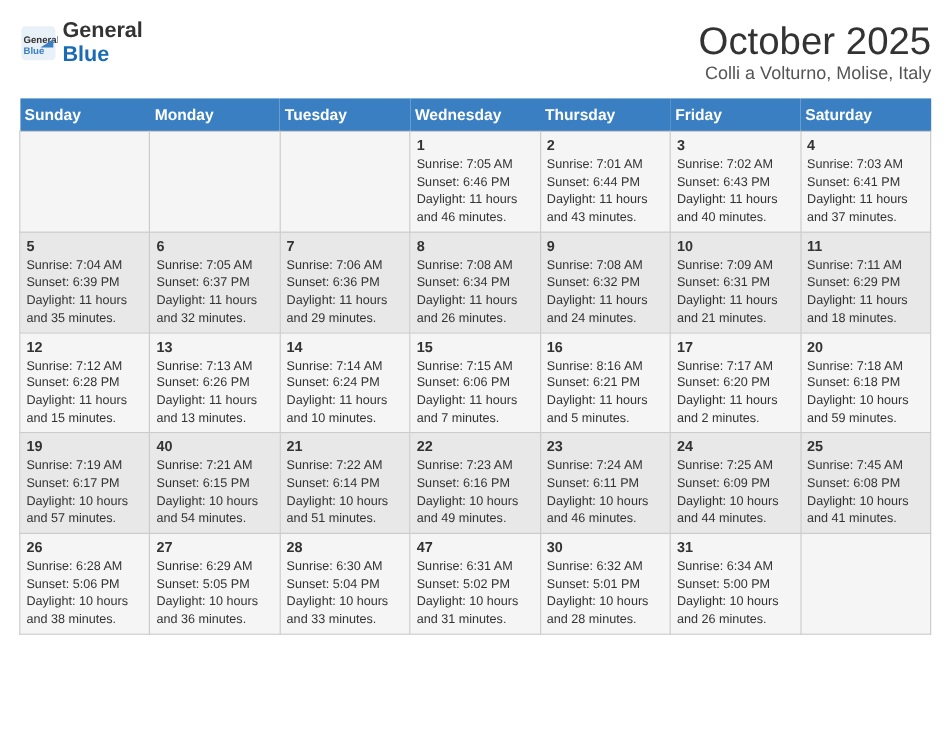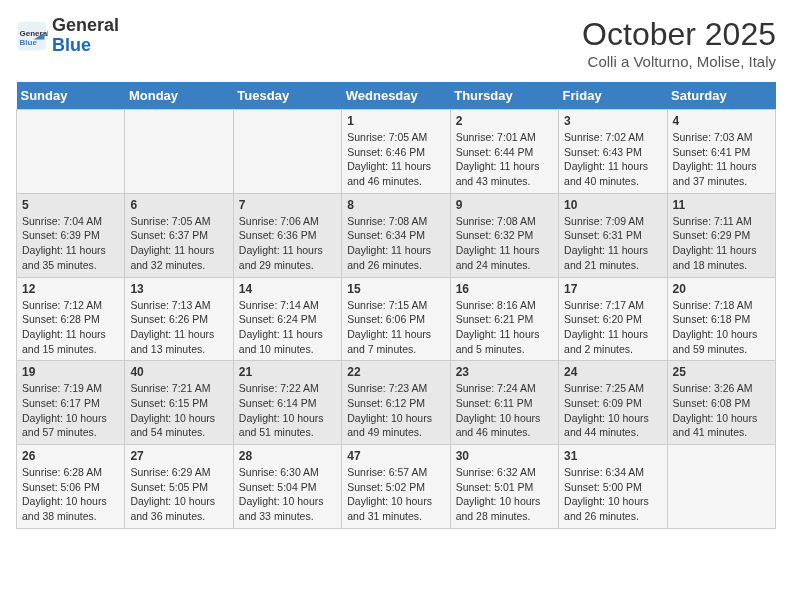--- a/index.html
+++ b/index.html
@@ -255,38 +255,38 @@
         </td>
         <td>
           <span class="day-num">21</span>
           <div class="day-info">Sunrise: 7:22 AM
 Sunset: 6:14 PM
 Daylight: 10 hours and 51 minutes.</div>
         </td>
         <td>
           <span class="day-num">22</span>
           <div class="day-info">Sunrise: 7:23 AM
-Sunset: 6:12 PM
+Sunset: 6:16 PM
 Daylight: 10 hours and 49 minutes.</div>
         </td>
         <td>
           <span class="day-num">23</span>
           <div class="day-info">Sunrise: 7:24 AM
 Sunset: 6:11 PM
 Daylight: 10 hours and 46 minutes.</div>
         </td>
         <td>
           <span class="day-num">24</span>
           <div class="day-info">Sunrise: 7:25 AM
 Sunset: 6:09 PM
 Daylight: 10 hours and 44 minutes.</div>
         </td>
         <td>
           <span class="day-num">25</span>
-          <div class="day-info">Sunrise: 3:26 AM
+          <div class="day-info">Sunrise: 7:45 AM
 Sunset: 6:08 PM
 Daylight: 10 hours and 41 minutes.</div>
         </td>
       </tr>
       <tr>
         <td>
           <span class="day-num">26</span>
           <div class="day-info">Sunrise: 6:28 AM
 Sunset: 5:06 PM
 Daylight: 10 hours and 38 minutes.</div>
@@ -298,21 +298,21 @@
 Daylight: 10 hours and 36 minutes.</div>
         </td>
         <td>
           <span class="day-num">28</span>
           <div class="day-info">Sunrise: 6:30 AM
 Sunset: 5:04 PM
 Daylight: 10 hours and 33 minutes.</div>
         </td>
         <td>
           <span class="day-num">47</span>
-          <div class="day-info">Sunrise: 6:57 AM
+          <div class="day-info">Sunrise: 6:31 AM
 Sunset: 5:02 PM
 Daylight: 10 hours and 31 minutes.</div>
         </td>
         <td>
           <span class="day-num">30</span>
           <div class="day-info">Sunrise: 6:32 AM
 Sunset: 5:01 PM
 Daylight: 10 hours and 28 minutes.</div>
         </td>
         <td>

